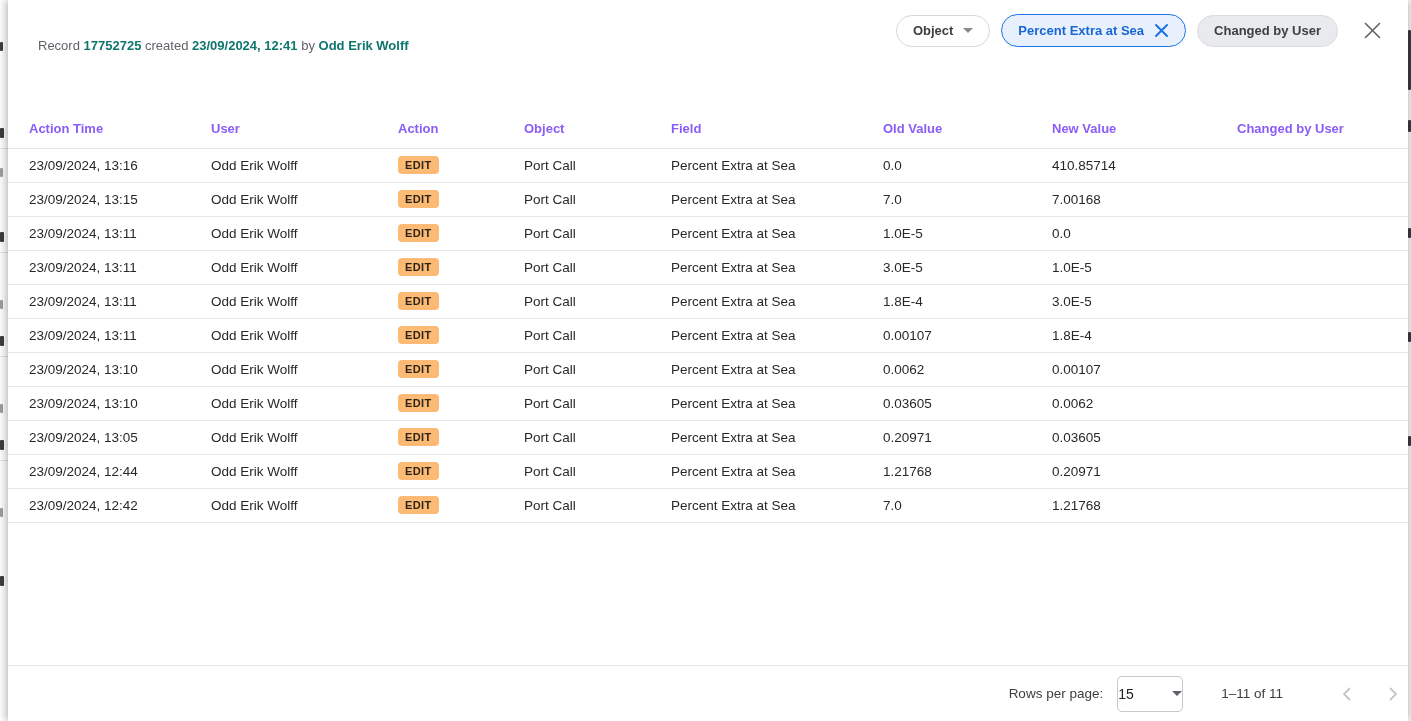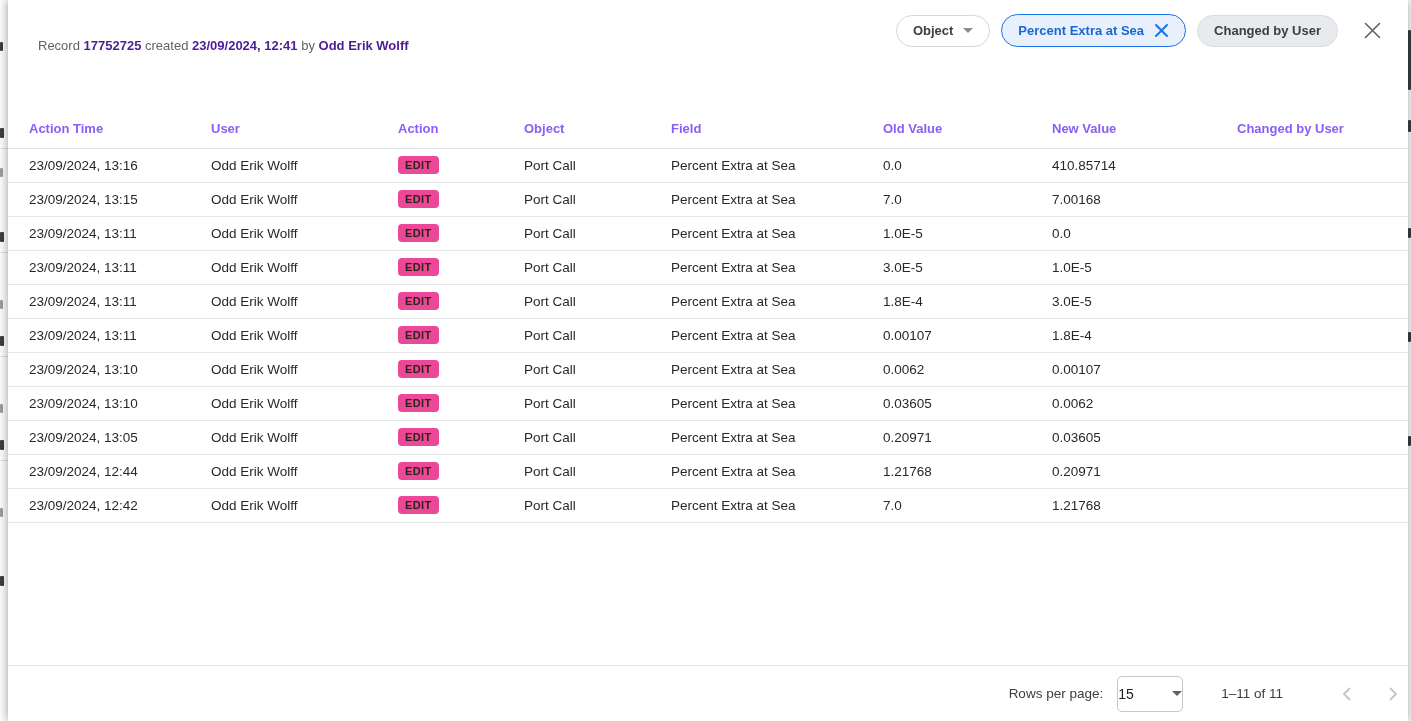--- a/index.html
+++ b/index.html
@@ -22,21 +22,21 @@
   .panel {
     position: absolute; left: 8px; right: 3px; top: 0; bottom: 0;
     background: #ffffff;
     box-shadow: -3px 0 8px rgba(0,0,0,0.22), 3px 0 8px rgba(0,0,0,0.18);
     z-index: 2;
   }
 
   .panel-header { position: relative; height: 110px; padding: 22px 30px 0 30px; }
   h1.title { font-size: 23px; font-weight: 400; color: #202124; letter-spacing: 0.1px; line-height: 28px; }
   .record-meta { margin-top: 16px; font-size: 13px; color: #5f6368; line-height: 16px; }
-  .record-meta b { color: #4c1d95; font-weight: 700; }
+  .record-meta b { color: #0f766e; font-weight: 700; }
 
   .header-actions {
     position: absolute; right: 24px; top: 14px;
     display: flex; align-items: center; gap: 11px;
   }
   .chip {
     display: inline-flex; align-items: center; gap: 10px;
     height: 32px; padding: 0 16px;
     border-radius: 16px; font-size: 13px; font-weight: 700;
     font-family: "Liberation Sans", sans-serif;
@@ -65,21 +65,21 @@
     font-size: 13px; font-weight: 700; color: #8b5cf6;
     border-bottom: 1px solid #e4e5e7; padding: 0 8px 0 0;
   }
   td {
     height: 34px; vertical-align: middle;
     font-size: 13.5px; color: #26282b;
     border-bottom: 1px solid #e7e8ea; padding: 0 8px 0 0;
   }
   th:first-child, td:first-child { padding-left: 21px; }
   .badge {
-    display: inline-block; background: #ec4899; color: #2b2415;
+    display: inline-block; background: #fdba74; color: #2b2415;
     font-size: 11px; font-weight: 700; letter-spacing: 0.4px;
     padding: 4px 7px 3px; border-radius: 4px; line-height: 11px;
   }
 
   
   .footer {
     position: absolute; left: 0; right: 0; bottom: 0; height: 56px;
     border-top: 1px solid #e4e5e7;
     display: flex; align-items: center; justify-content: flex-end;
     font-size: 13.5px; color: #3c4043; padding-right: 7px;

